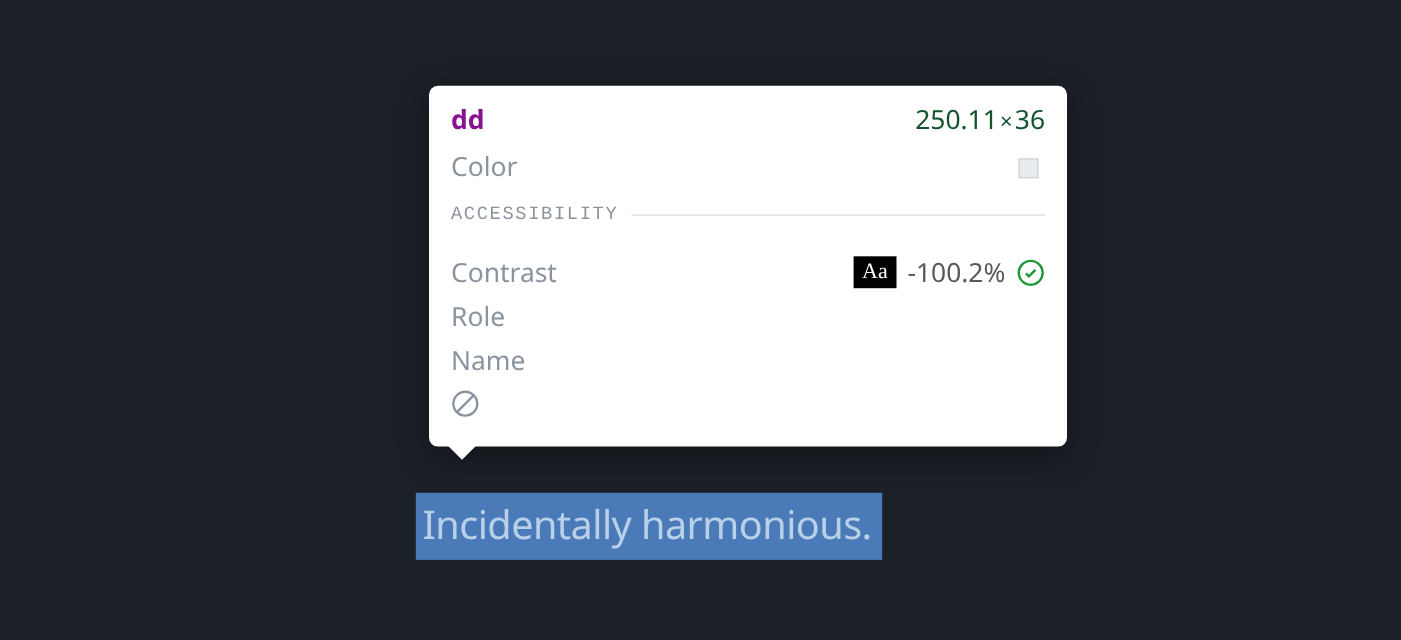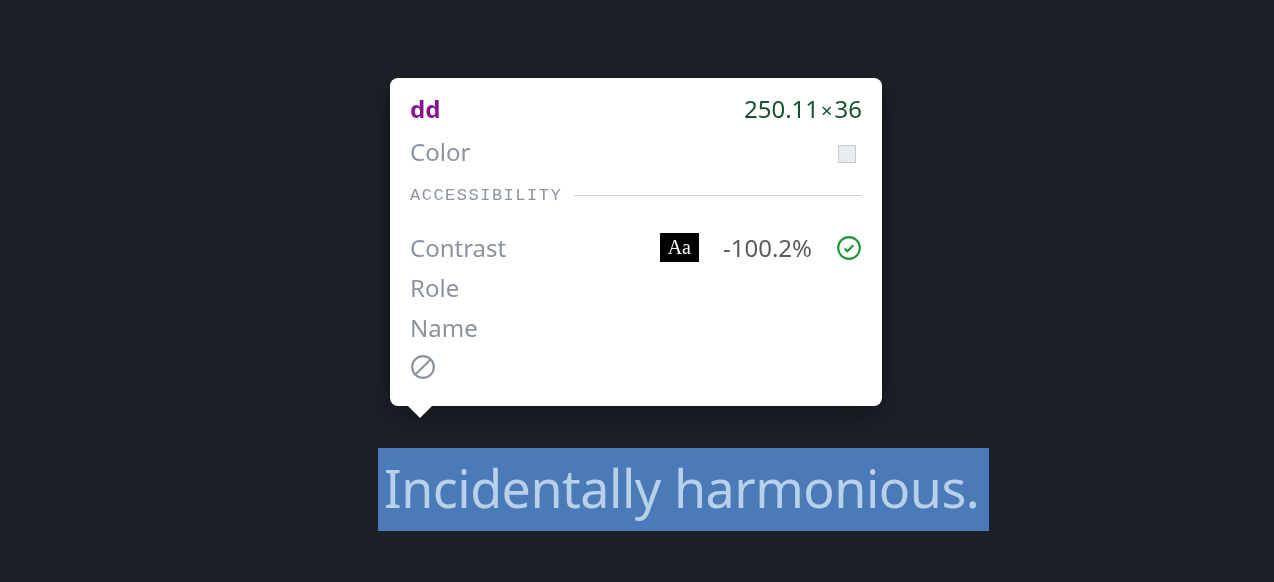--- a/index.html
+++ b/index.html
@@ -14,30 +14,30 @@
       font-family: system-ui, -apple-system, "Segoe UI", Roboto, sans-serif;
       position: relative;
       overflow: hidden;
     }
     .highlighted-element {
       position: absolute;
       left: 378px;
       top: 448px;
       background: #4a7ab8;
       padding: 4px 10px 8px 6px;
-      font-size: 52px;
+      font-size: 36px;
       color: #b8d1e8;
       font-weight: 400;
       letter-spacing: -0.5px;
     }
     .tooltip {
       position: absolute;
       left: 390px;
       top: 78px;
-      width: 492px;
+      width: 580px;
       background: #ffffff;
       border-radius: 8px;
       box-shadow: 0 8px 30px rgba(0,0,0,0.4);
       padding: 14px 20px 16px 20px;
     }
     .tooltip-arrow {
       position: absolute;
       left: 16px;
       bottom: -12px;
       width: 0;
@@ -118,21 +118,21 @@
     .contrast-row {
       display: flex;
       align-items: center;
       justify-content: space-between;
       font-size: 24px;
       margin-bottom: 6px;
     }
     .contrast-right {
       display: flex;
       align-items: center;
-      gap: 24px;
+      gap: 10px;
     }
     .aa-badge {
       background: #000000;
       color: #ffffff;
       font-size: 20px;
       padding: 3px 8px;
       font-family: Georgia, serif;
     }
     .contrast-value {
       color: #5a5a5a;

